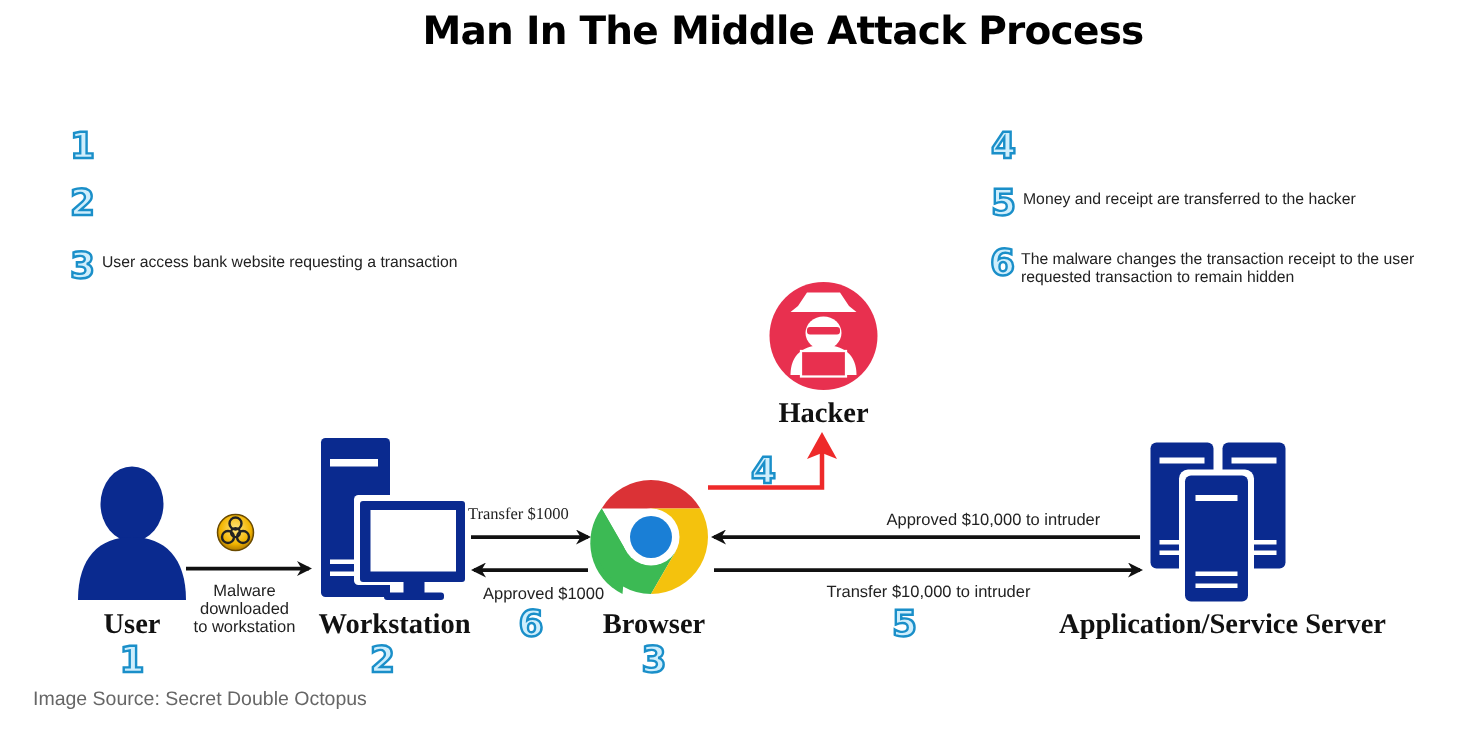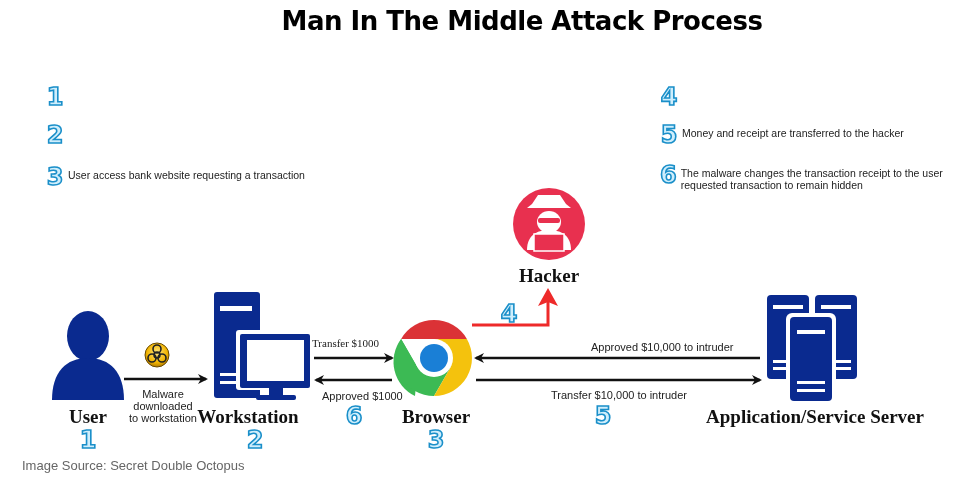--- a/index.html
+++ b/index.html
@@ -131,20 +131,20 @@
 <div class="abs arrow-label" style="left:322px;top:390px;">Approved $1000</div>
 <div class="abs arrow-label" style="left:551px;top:341px;margin-left:40px;">Approved $10,000 to intruder</div>
 <div class="abs arrow-label" style="left:551px;top:389px;">Transfer $10,000 to intruder</div>
 
 <div class="abs big-num" style="left:342px;top:402px;width:24px;">6</div>
 <div class="abs big-num" style="left:497px;top:300px;width:24px;">4</div>
 <div class="abs big-num" style="left:591px;top:402px;width:24px;">5</div>
 
 <div class="abs node-label" style="left:48px;top:406px;width:80px;">User</div>
 <div class="abs big-num" style="left:76px;top:426px;width:24px;">1</div>
-<div class="abs node-label" style="left:193px;top:406px;width:110px;">Workstation</div>
+<div class="abs node-label" style="left:208px;top:406px;width:110px;">Workstation</div>
 <div class="abs big-num" style="left:243px;top:426px;width:24px;">2</div>
 <div class="abs node-label" style="left:394px;top:406px;width:84px;">Browser</div>
 <div class="abs big-num" style="left:424px;top:426px;width:24px;">3</div>
 <div class="abs node-label" style="left:509px;top:265px;width:80px;">Hacker</div>
 <div class="abs node-label" style="left:700px;top:406px;width:230px;">Application/Service Server</div>
 
 <div class="abs source">Image Source: Secret Double Octopus</div>
 
 </body></html>

